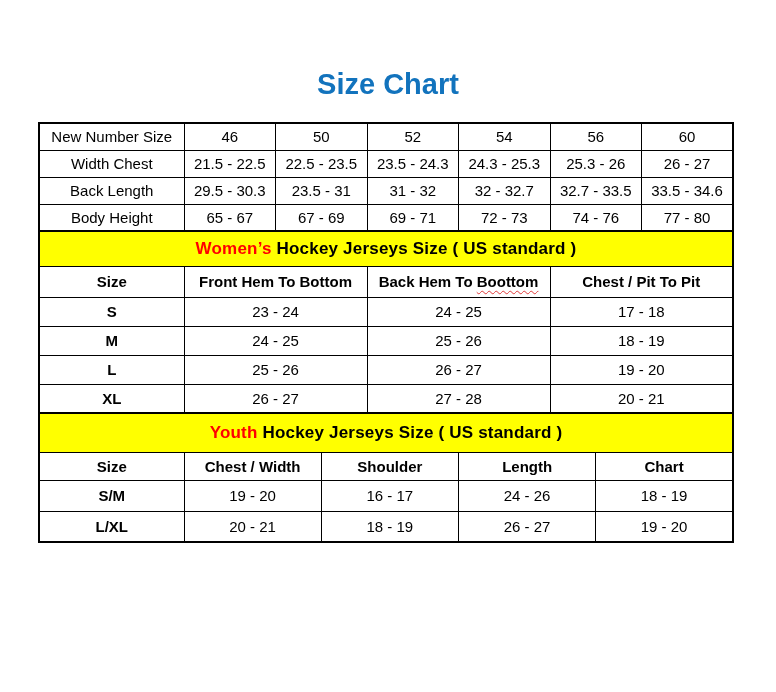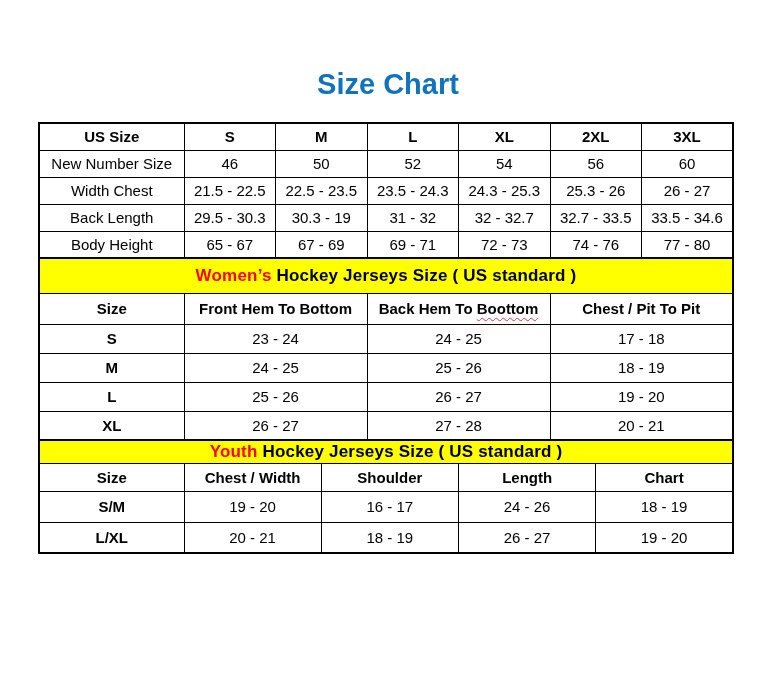--- a/index.html
+++ b/index.html
@@ -66,45 +66,36 @@
     text-decoration-thickness: 1px;
     text-underline-offset: 3px;
   }
   
   #table-mens tr.section-title   { height: 38px; }
   #table-mens tr.head            { height: 27px; }
   #table-mens tr.data            { height: 27px; }
   #table-womens tr.section-title { height: 35px; border-radius: 10px; }
   #table-womens tr.head          { height: 31px; }
   #table-womens tr.data          { height: 29px; }
-  #table-youth tr.section-title  { height: 23px; padding-left: 7px; }
+  #table-youth tr.section-title  { height: 39px; padding-left: 7px; }
   #table-youth tr.head           { height: 28px; }
   #table-youth tr.data           { height: 31px; }
 </style>
 </head>
 <body>
 
 <h1 class="page-title">Size Chart</h1>
 
 <div class="tables-wrap">
 
   <table id="table-mens">
     <colgroup>
         <col class="first-col">
       </colgroup>
     <tbody>
-        <tr class="head">
-          <td>US Size</td>
-          <td>S</td>
-          <td>M</td>
-          <td>L</td>
-          <td>XL</td>
-          <td>2XL</td>
-          <td>3XL</td>
-        </tr>
         <tr class="data">
           <td>New Number Size</td>
           <td>46</td>
           <td>50</td>
           <td>52</td>
           <td>54</td>
           <td>56</td>
           <td>60</td>
         </tr>
         <tr class="data">
@@ -112,21 +103,21 @@
           <td>21.5 - 22.5</td>
           <td>22.5 - 23.5</td>
           <td>23.5 - 24.3</td>
           <td>24.3 - 25.3</td>
           <td>25.3 - 26</td>
           <td>26 - 27</td>
         </tr>
         <tr class="data">
           <td>Back Length</td>
           <td>29.5 - 30.3</td>
-          <td>30.3 - 19</td>
+          <td>23.5 - 31</td>
           <td>31 - 32</td>
           <td>32 - 32.7</td>
           <td>32.7 - 33.5</td>
           <td>33.5 - 34.6</td>
         </tr>
         <tr class="data">
           <td>Body Height</td>
           <td>65 - 67</td>
           <td>67 - 69</td>
           <td>69 - 71</td>

